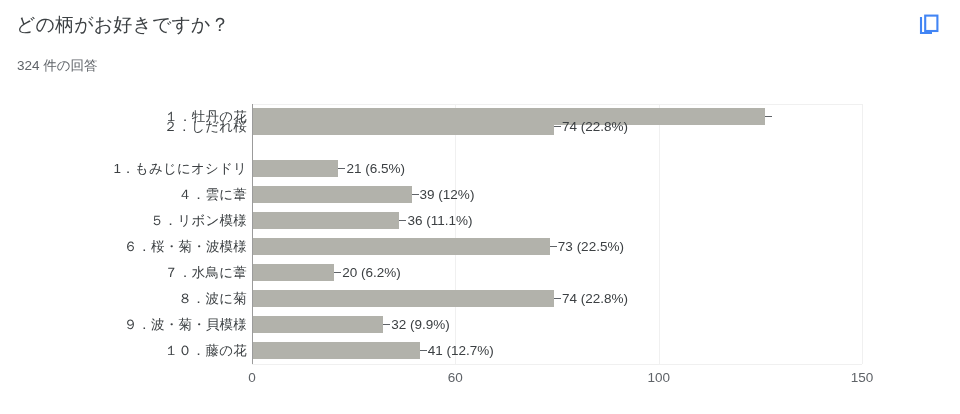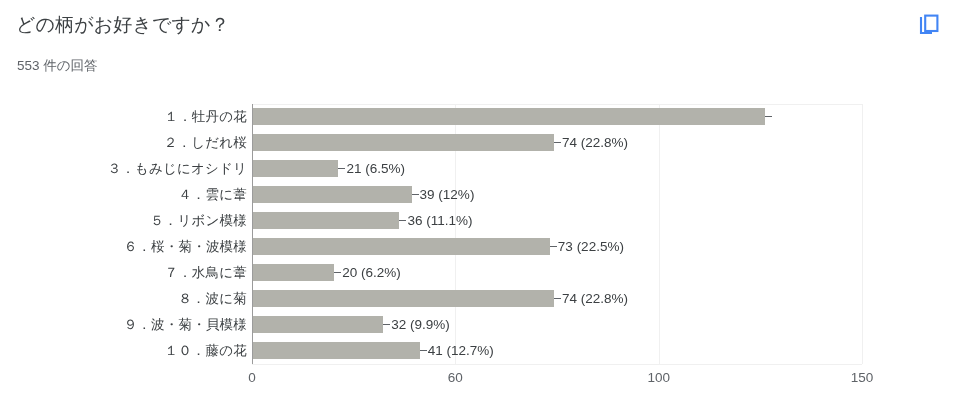--- a/index.html
+++ b/index.html
@@ -187,21 +187,21 @@
     color: #5f6368;
     transform: translateX(-50%);
     white-space: nowrap;
   }
 </style>
 </head>
 <body>
 
 <div id="header">
   <div id="chart-title">どの柄がお好きですか？</div>
-  <div id="chart-subtitle">553 件の回答</div>
+  <div id="chart-subtitle">324 件の回答</div>
 
   <div id="copy-chart-button">
     <span class="copy-icon">
       <svg viewBox="0 0 22 24" width="22" height="24" aria-hidden="true">
         <path d="M3 4 L3 20 L14 20" fill="none" stroke="#4285f4" stroke-width="2.1"></path>
         <rect x="7.2" y="2.6" width="12.2" height="15.4" fill="none" stroke="#4285f4" stroke-width="2.1"></rect>
       </svg>
     </span>
   </div>
 </div>
@@ -217,30 +217,30 @@
   <div id="axis-line"></div>
 
   <div id="rows">
       <div class="row" style="top: 14px;">
         <div class="cat-label">１．牡丹の花</div>
         <div class="bar-wrap" style="width: 610px;">
           <div class="bar" title="１．牡丹の花 : 126 (38.9%)" style="width: 512.4px; background: rgb(178, 178, 171);"></div>
           <div class="connector" style="left: 512.4px;"></div>
         </div>
       </div>
-      <div class="row" style="top: 40px; text-decoration: underline;">
+      <div class="row" style="top: 24px; text-decoration: underline;">
         <div class="cat-label">２．しだれ桜</div>
         <div class="bar-wrap" style="width: 610px;">
           <div class="bar" title="２．しだれ桜 : 74 (22.8%)" style="width: 300.933px; background: rgb(178, 178, 171);"></div>
           <div class="connector" style="left: 300.933px;"></div>
           <div class="value-label" style="left: 308.933px;">74 (22.8%)</div>
         </div>
       </div>
       <div class="row" style="top: 66px;">
-        <div class="cat-label">３．もみじにオシドリ</div>
+        <div class="cat-label">1．もみじにオシドリ</div>
         <div class="bar-wrap" style="width: 738px;">
           <div class="bar" title="３．もみじにオシドリ : 21 (6.5%)" style="width: 85.4px; background: rgb(178, 178, 171);"></div>
           <div class="connector" style="left: 85.4px;"></div>
           <div class="value-label" style="left: 93.4px;">21 (6.5%)</div>
         </div>
       </div>
       <div class="row" style="top: 92px;">
         <div class="cat-label">４．雲に葦</div>
         <div class="bar-wrap" style="width: 726px;">
           <div class="bar" title="４．雲に葦 : 39 (12%)" style="width: 158.6px; background: rgb(178, 178, 171);"></div>

